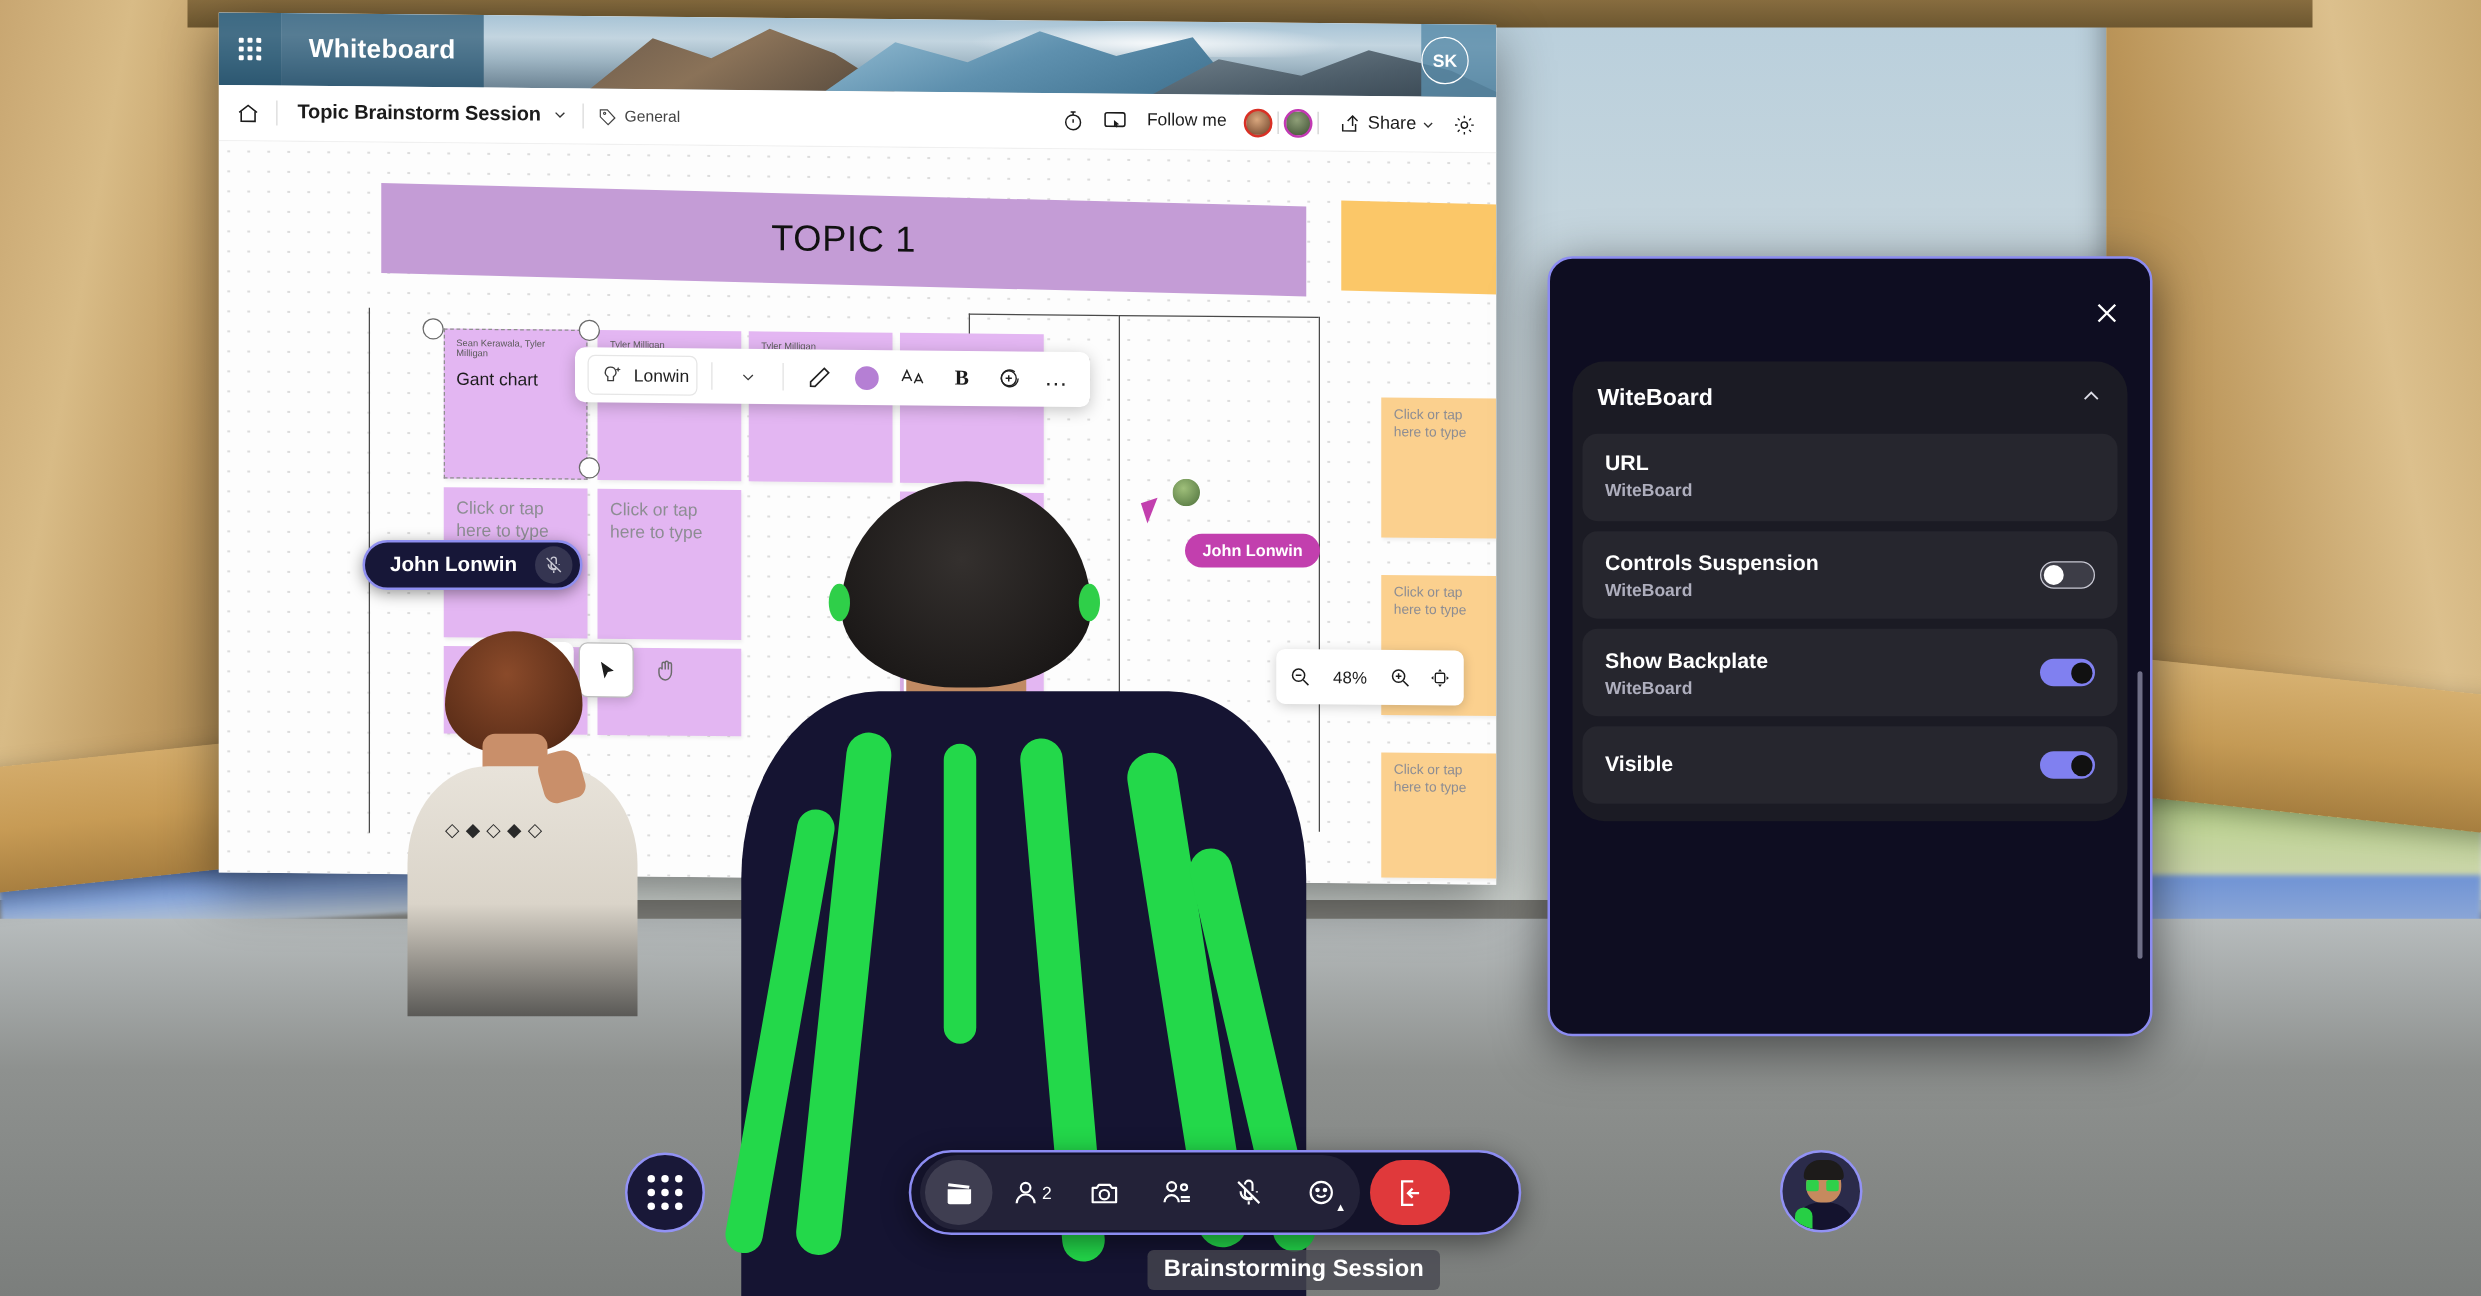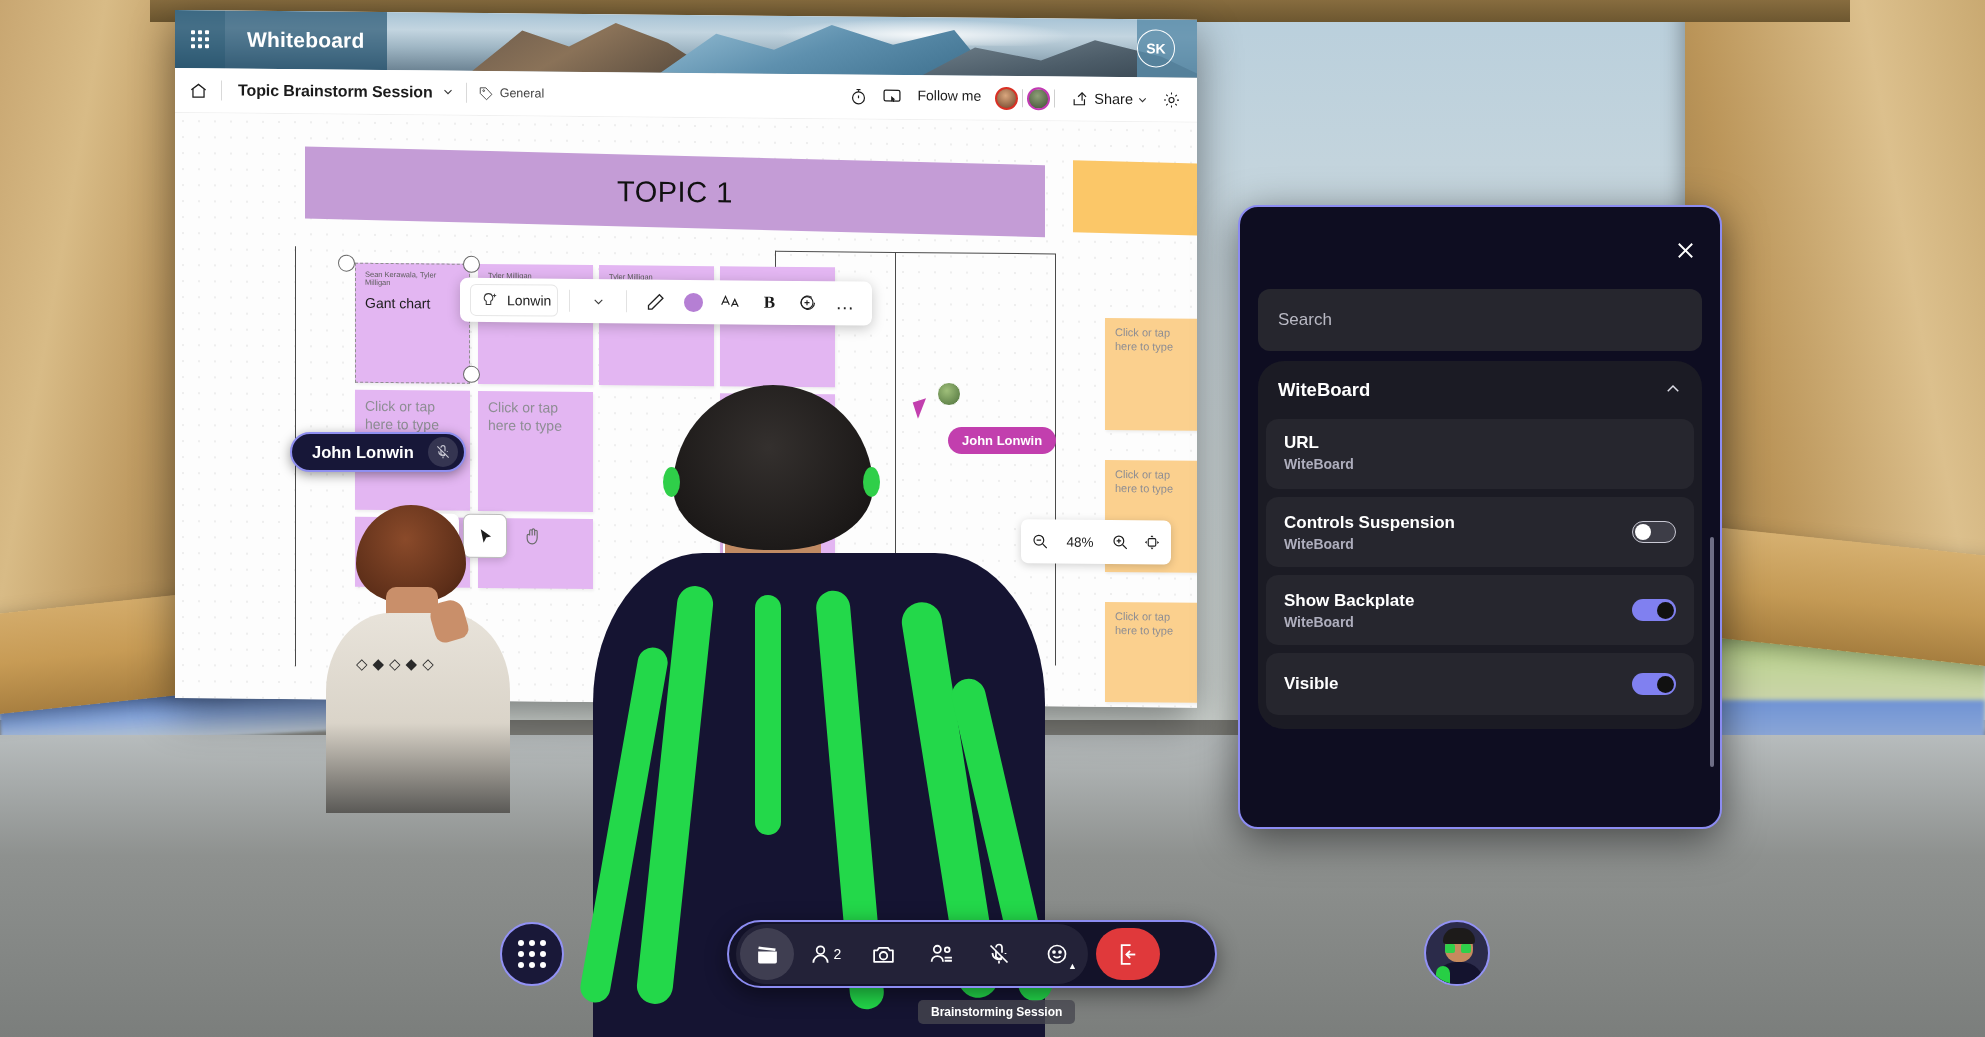--- a/index.html
+++ b/index.html
@@ -357,21 +357,21 @@
     position: absolute; left: 500px; top: 922px; width: 64px; height: 64px;
     border-radius: 50%; background: #191838; border: 2.5px solid #9292f5;
     display:flex; align-items:center; justify-content:center; cursor:pointer; z-index:90;
   }
   .launcher-dots { display:grid; grid-template-columns: repeat(3, 6px); gap:5px; }
   .launcher-dots i { width:6px;height:6px;background:#fff;border-radius:50%; display:block;}
 
   .session-chip {
     position: absolute; left: 918px; top: 1000px;
     background: rgba(70,70,80,0.78); color:#fff;
-    font-size: 12px; font-weight:600; padding: 5px 13px; border-radius: 5px;
+    font-size: 19px; font-weight:600; padding: 5px 13px; border-radius: 5px;
     z-index: 90; white-space: nowrap;
   }
 
   .self-avatar {
     position: absolute; left: 1424px; top: 920px; width: 66px; height: 66px;
     border-radius: 50%; border: 2.5px solid #9292f5; overflow: hidden; z-index: 90;
     background: #2b2b4a;
   }
   .sa-head { position:absolute; left:19px; top: 10px; width: 28px; height: 30px; background:#c68a5e; border-radius: 50% 50% 42% 42%;}
   .sa-hair { position:absolute; left:17px; top: 6px; width: 32px; height: 16px; background:#1d1b1a; border-radius: 16px 16px 4px 4px;}
@@ -847,21 +847,20 @@
 <div id="controls-panel">
   <div class="cp-header">
     <div class="cp-close">
       <svg width="23" height="23" viewBox="0 0 24 24" fill="none" stroke="#fff" stroke-width="2">
           <path d="M5 5l14 14M19 5L5 19"></path>
         </svg>
     </div>
   </div>
 
   <div class="cp-scroll">
-    <div class="cp-search">Search</div>
 
     <div class="cp-group">
       <div class="cp-group-head">
         <span class="cp-group-title">WiteBoard</span>
         <span class="cp-chev">
           <svg width="18" height="18" viewBox="0 0 24 24" fill="none" stroke="#dcdce6" stroke-width="2">
               <path d="M5 15l7-7 7 7"></path>
             </svg>
         </span>
       </div>

